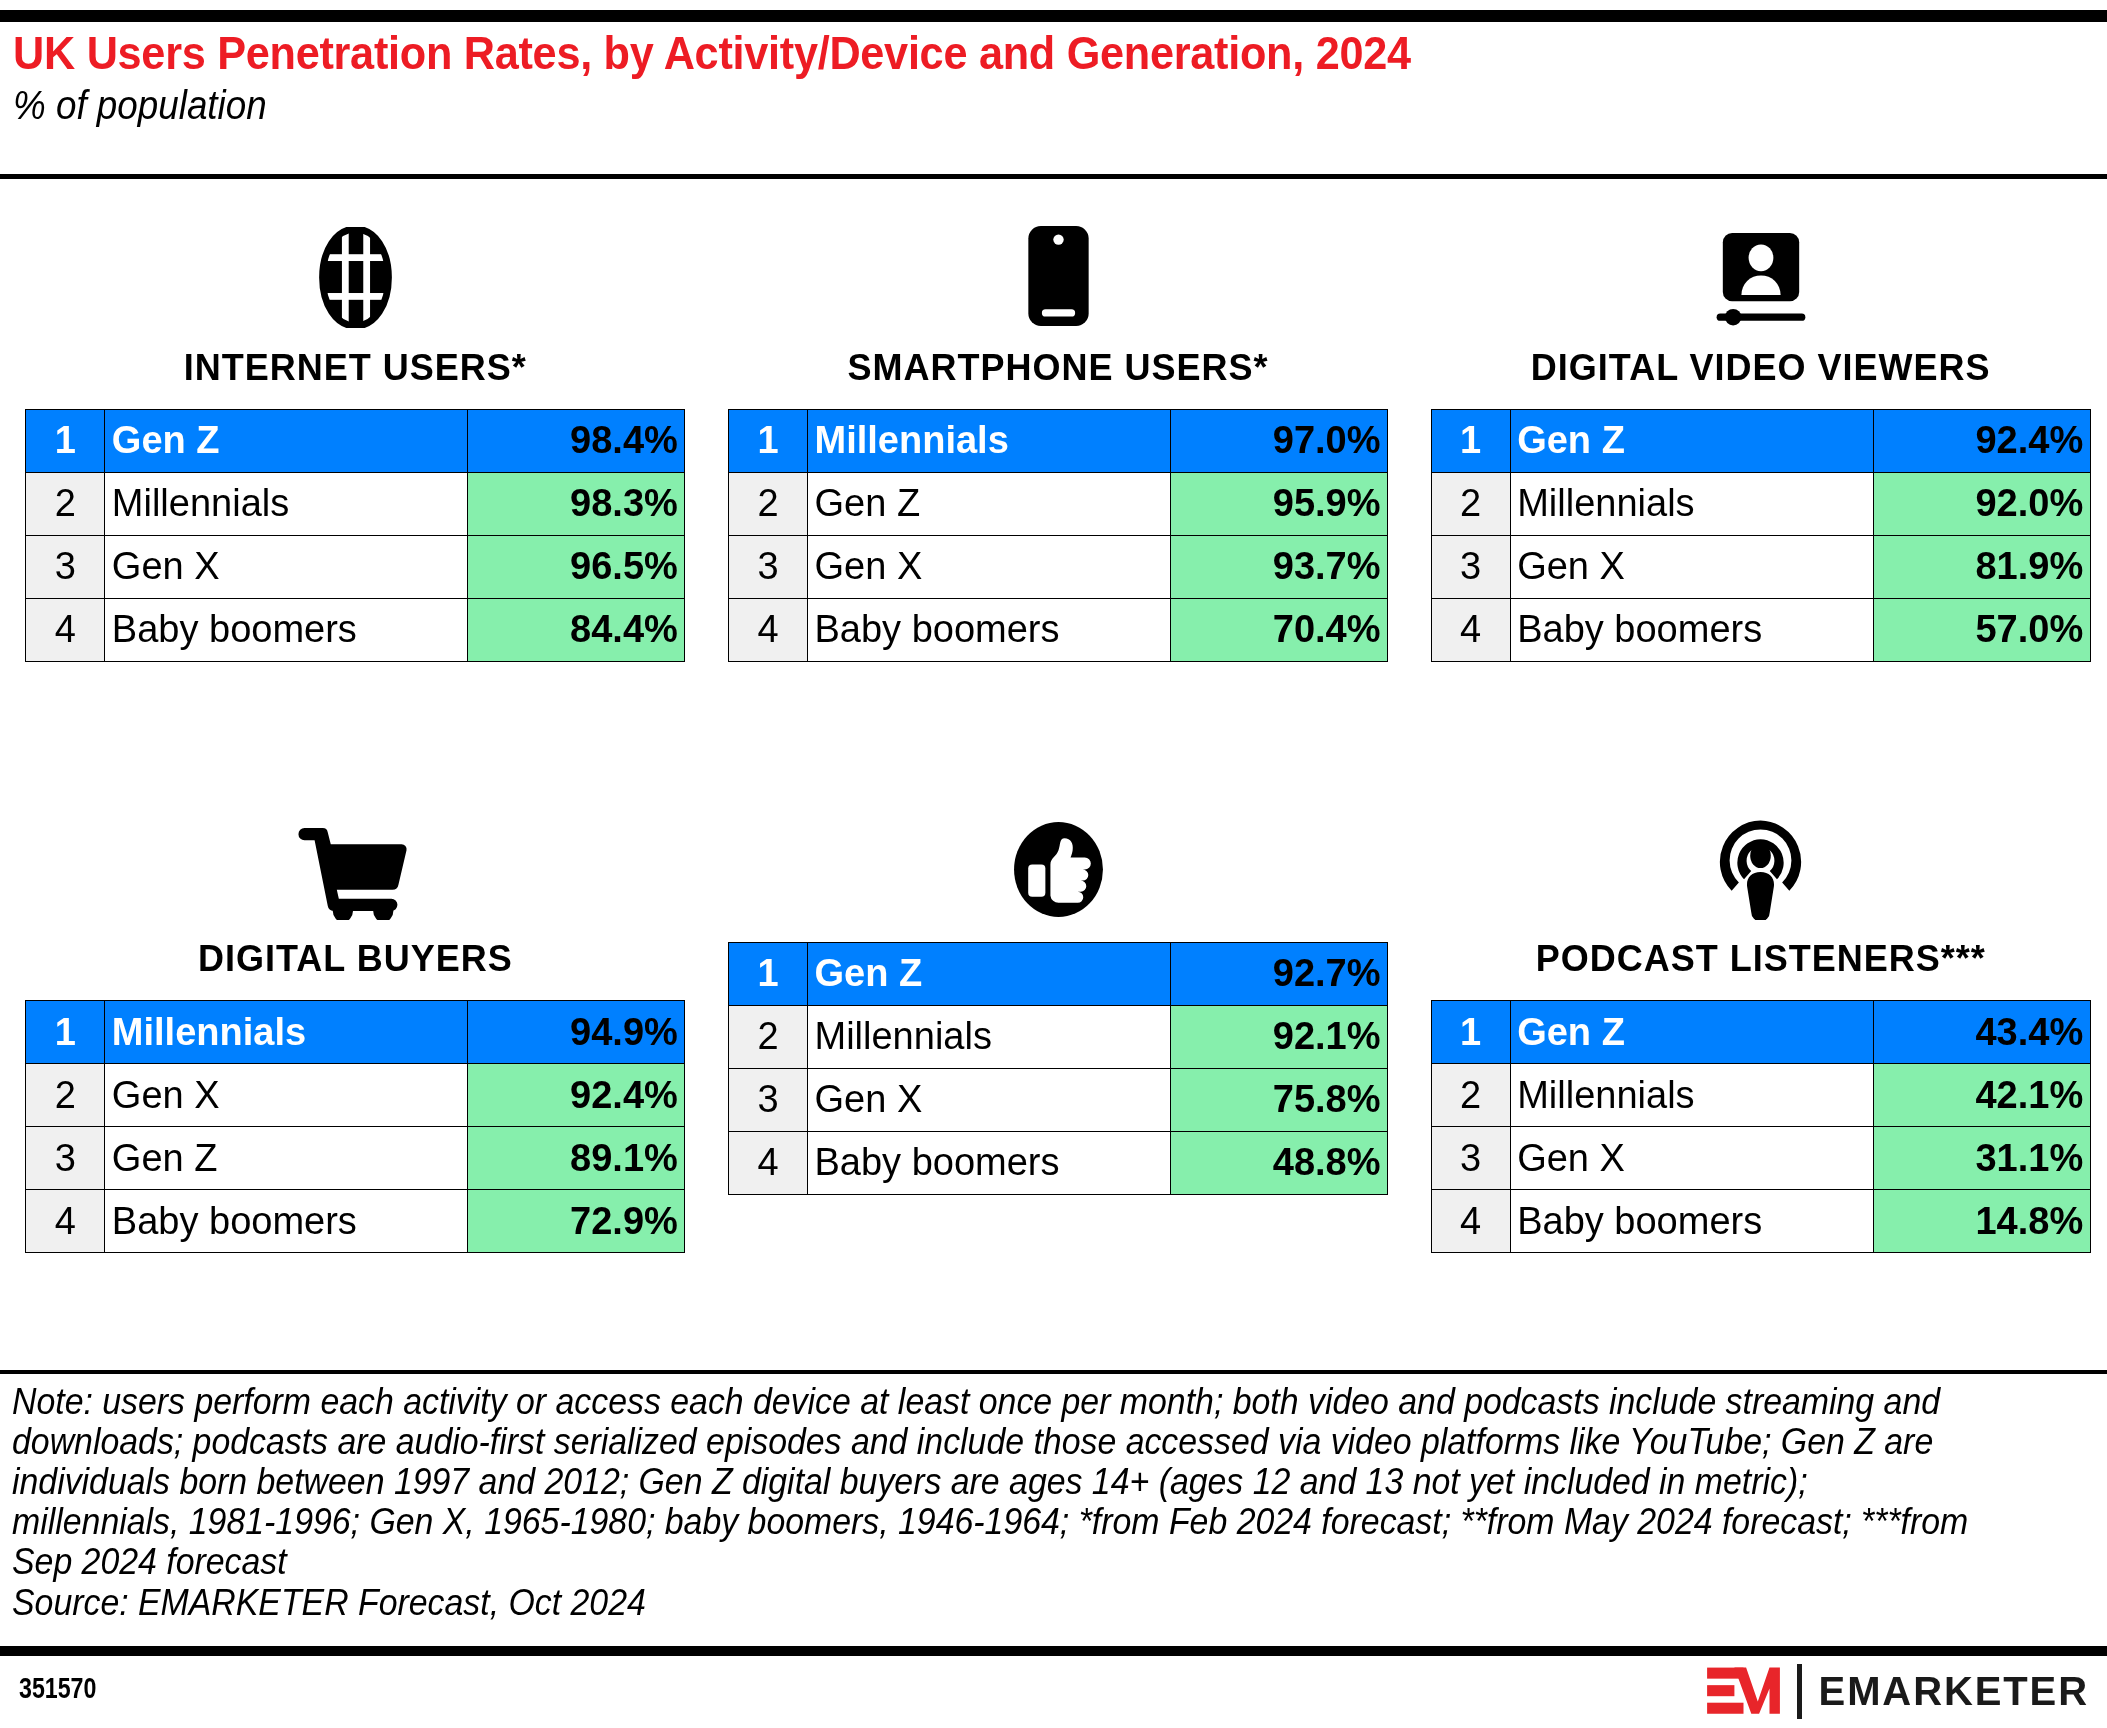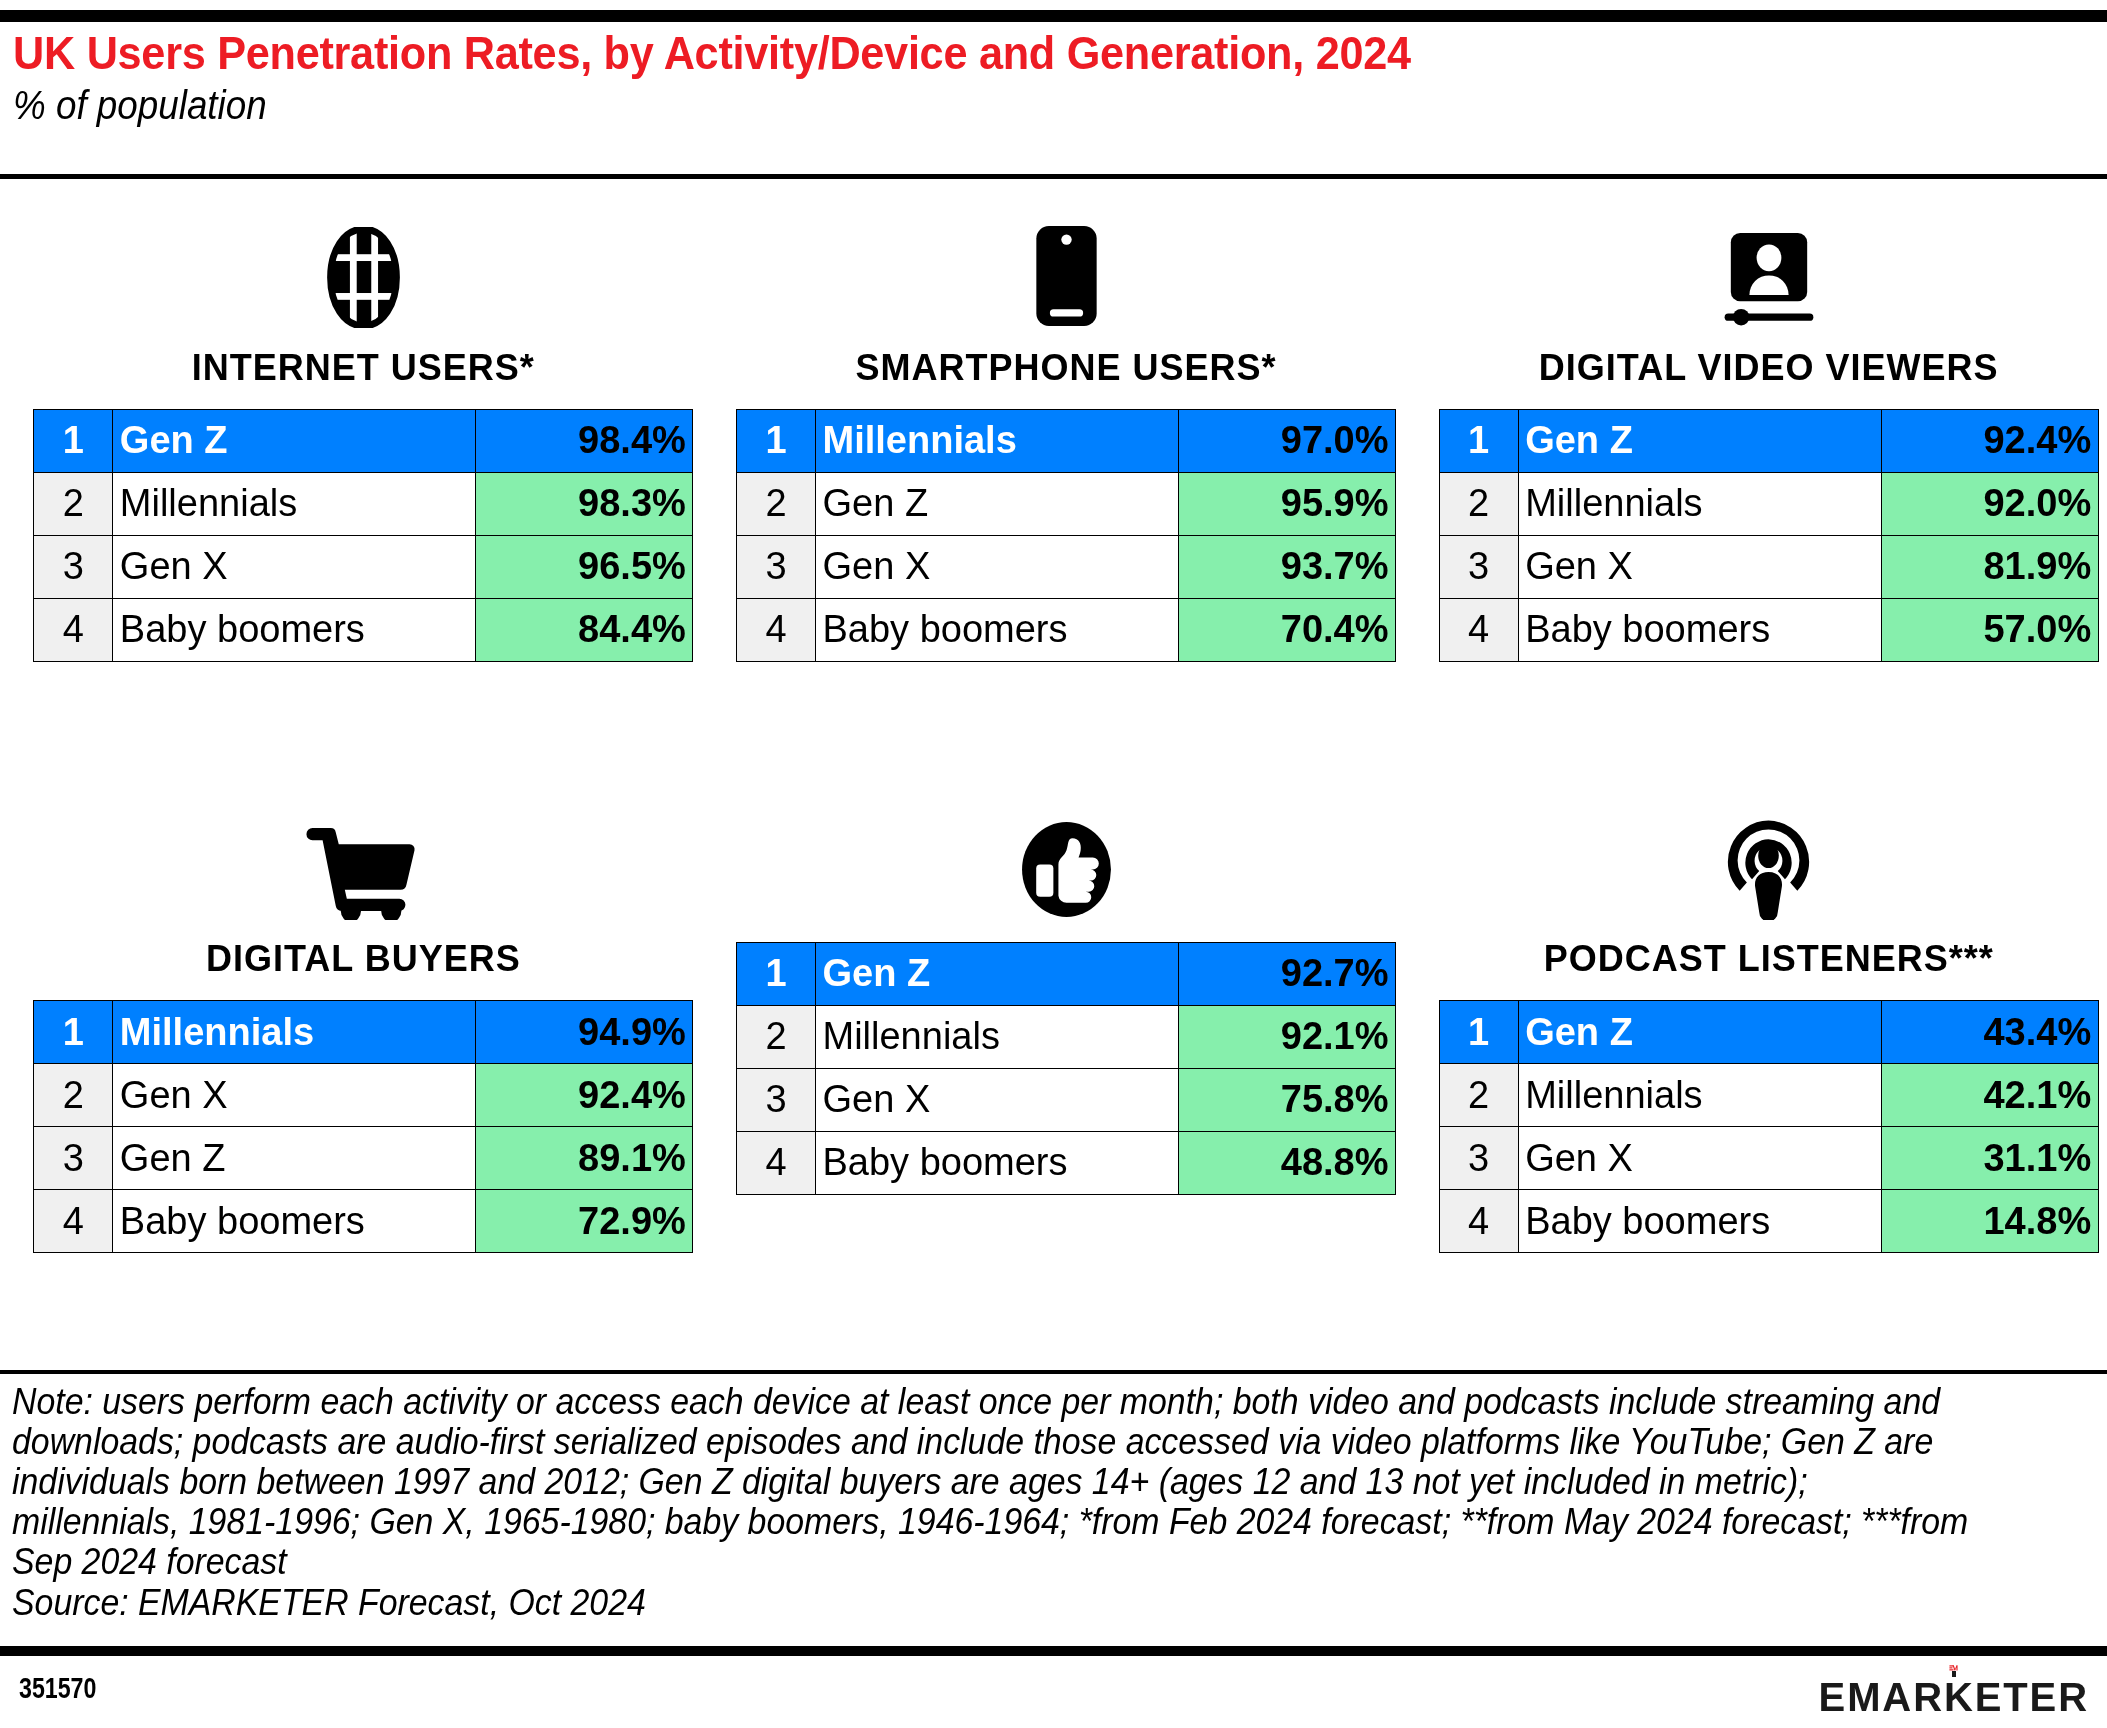--- a/index.html
+++ b/index.html
@@ -27,21 +27,21 @@
     transform:scaleX(0.92);transform-origin:left center;
   }
   .chart-subtitle{
     font-family:"Liberation Sans Narrow","Liberation Sans",sans-serif;
     font-weight:400;font-style:italic;font-size:40px;line-height:47px;
     color:#000;margin-top:2.6px;
     transform:scaleX(0.92);transform-origin:left center;
   }
 
   
-  .cards{position:absolute;left:12px;top:214px;width:1888px;}
+  .cards{position:absolute;left:4px;top:214px;width:1888px;}
   .row{display:flex;width:2108px;}
   .row.r2{margin-top:144px;}
   .card{width:703px;box-sizing:border-box;display:flex;flex-direction:column;align-items:center;}
 
   .icon-box{height:114px;display:flex;align-items:flex-end;justify-content:center;}
   .icon-box svg{display:block;}
 
   .card-title{
     font-family:"Liberation Sans Narrow","Liberation Sans",sans-serif;
     font-weight:700;font-size:36px;line-height:39px;letter-spacing:1px;
@@ -87,21 +87,21 @@
   .source-text{margin-top:1.3px;}
 
   
   .footer{position:absolute;left:6px;top:1660px;width:2100px;height:69px;}
   .chart-id{
     position:absolute;left:13px;top:11.7px;
     font-family:"Liberation Sans Narrow","Liberation Sans",sans-serif;
     font-weight:700;font-size:29px;color:#000;letter-spacing:0px;
     transform:scaleX(0.8);transform-origin:left top;
   }
-  .logo{position:absolute;right:17px;top:5.2px;display:flex;align-items:center;height:52px;flex-direction:column;}
+  .logo{position:absolute;right:17px;top:5.2px;display:flex;align-items:center;height:52px;}
   .logo-mark{width:73px;height:52px;}
   .logo-div{width:4.5px;height:55px;background:#1A1A1A;margin:0 17px;}
   .logo-word{
     font-family:"Liberation Sans Narrow","Liberation Sans",sans-serif;
     font-weight:700;font-size:40px;letter-spacing:1.9px;color:#1A1A1A;
     line-height:40px;
   }
 </style>
 </head>
 <body>

